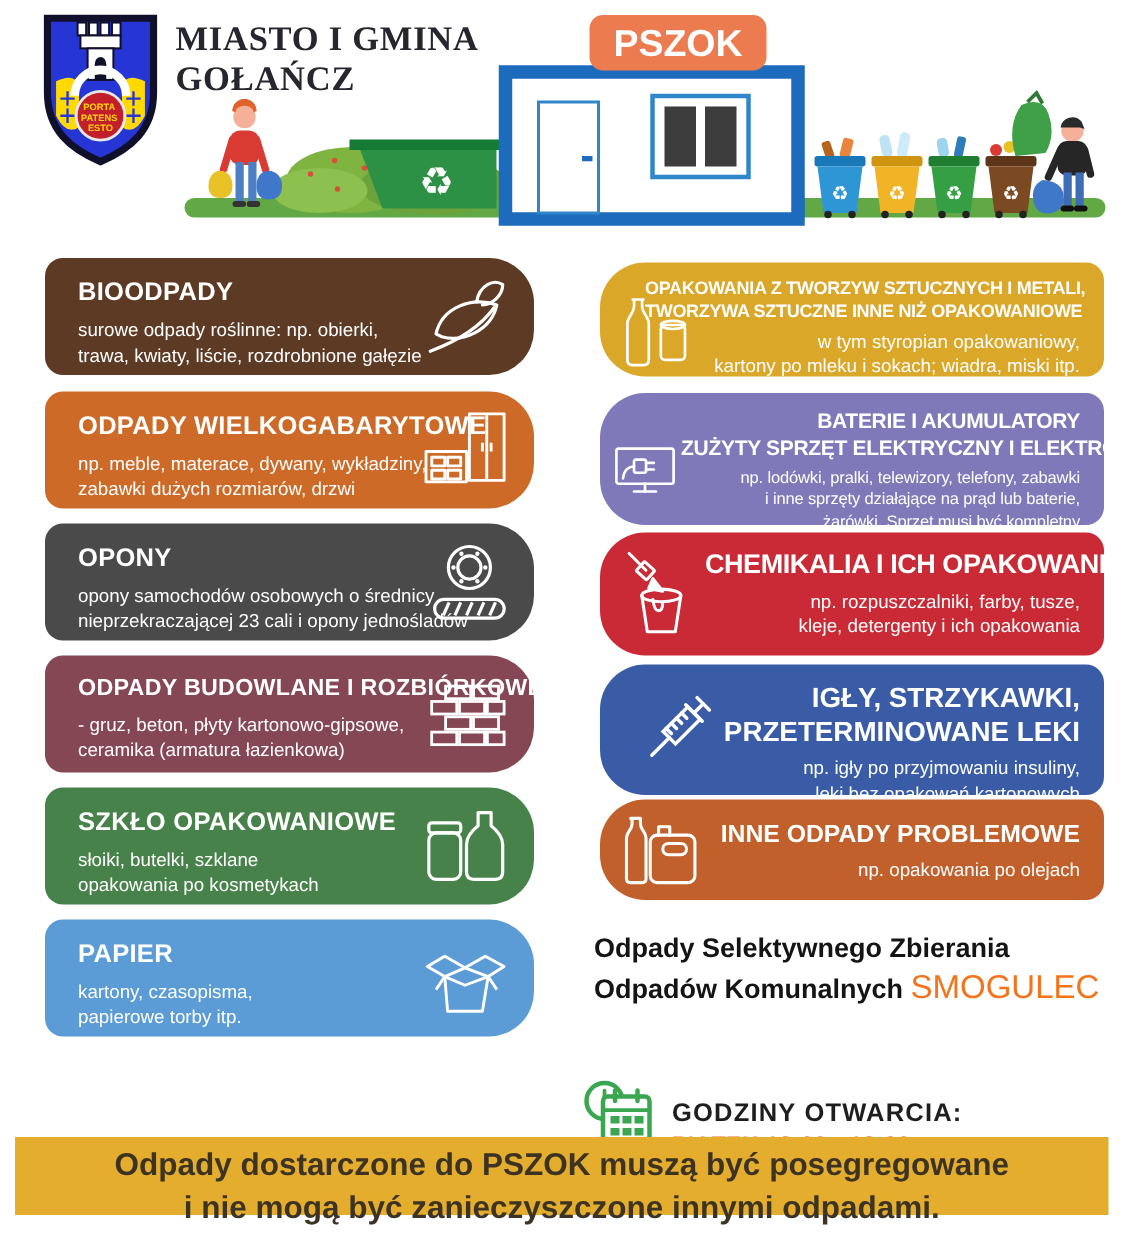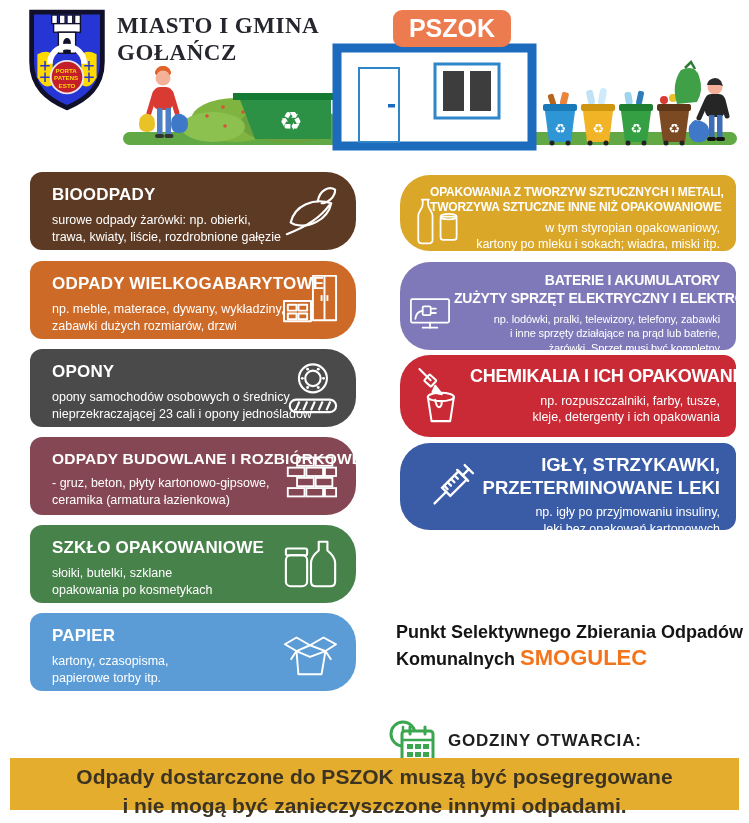--- a/index.html
+++ b/index.html
@@ -45,21 +45,21 @@
   .rc4{top:443px;height:87px;padding-left:80px;}
   .rc4 .c-title{font-size:18.5px;}
   .rc5{top:533px;height:67px;padding-left:80px;padding-top:13px;}
   .rc5 .c-title{font-size:16.5px;}
 
   
   .site-name{position:absolute;left:396px;top:621px;font-weight:bold;font-size:18px;
              line-height:1.25;color:#141414;}
   .site-name span{display:inline;}
   .site-line{display:block;}
-  .site-highlight{font-size:22px;font-weight:bold;}
+  .site-highlight{font-size:22px;font-weight:normal;}
   .hours{position:absolute;left:388px;top:717px;display:flex;align-items:flex-end;}
   .hours-texts{margin-left:8px;}
   .hours-label{font-weight:bold;font-size:17px;color:#1e1e1e;letter-spacing:.8px;margin-top:2px;}
   .hours-value{font-weight:bold;font-size:15px;margin-top:3px;letter-spacing:.5px;}
 
   
   .banner{position:absolute;left:10px;top:758px;width:729px;height:52px;background:#e4ad2e;
           color:#3c3322;font-weight:bold;font-size:21px;text-align:center;line-height:1.4;
           padding-top:4px;box-sizing:border-box;}
   .banner span{display:block;}
@@ -208,21 +208,21 @@
       <rect x="612" y="107" width="5.5" height="23" fill="#3e6db5"></rect>
       <rect x="602" y="129" width="9" height="4" rx="2" fill="#111"></rect>
         <rect x="611" y="129" width="9" height="4" rx="2" fill="#111"></rect>
       <path d="M590 112 q-8 4 -6 14 q2 10 12 8 q9 -2 8 -12 q-1 -9 -14 -10 Z" fill="#3f78c9"></path>
     </g>
   </svg>
 
   <div class="card card-l lc1" style="background-color: rgb(93, 58, 36);">
     <h3 class="c-title">BIOODPADY</h3>
     <div class="c-body">
-      <span>surowe odpady żarówki: np. obierki,</span>
+      <span>surowe odpady roślinne: np. obierki,</span>
       <span>trawa, kwiaty, liście, rozdrobnione gałęzie</span>
     </div>
     <span class="icon">
       <svg width="60" height="58" viewBox="0 0 60 60" fill="none" stroke="#fff" stroke-width="2.2" stroke-linecap="round" stroke-linejoin="round">
         <path d="M10 42 C14 24 34 16 52 22 C48 40 28 48 14 44 Z"></path>
         <path d="M38 20 C40 8 50 4 56 8 C56 16 48 22 42 22"></path>
         <path d="M6 54 C22 48 40 38 50 24"></path>
       </svg>
     </span>
   </div>
@@ -406,23 +406,39 @@
           <line x1="26" y1="21" x2="31" y2="21"></line>
             <line x1="26" y1="26" x2="31" y2="26"></line>
           <line x1="26" y1="31" x2="31" y2="31"></line>
             <line x1="26" y1="36" x2="31" y2="36"></line>
           <line x1="32" y1="39" x2="32" y2="56"></line>
         </g>
       </svg>
     </span>
   </div>
 
+  <div class="card card-r rc5" style="background-color: rgb(194, 96, 44);">
+    <h3 class="c-title">
+      <span>INNE ODPADY PROBLEMOWE</span>
+    </h3>
+    <div class="c-body">
+      <span>np. opakowania  po olejach</span>
+    </div>
+    <span class="icon">
+      <svg width="56" height="54" viewBox="0 0 58 58" fill="none" stroke="#fff" stroke-width="2.2" stroke-linecap="round" stroke-linejoin="round">
+        <path d="M8 6 h7 M9 6 v4 c0 4 -4 6 -4 10 v29 q0 3 3 3 h8 q3 0 3 -3 V20 c0 -4 -4 -6 -4 -10 V6"></path>
+        <path d="M28 18 v-6 h8 v6"></path>
+        <rect x="22" y="18" width="32" height="34" rx="5"></rect>
+        <rect x="31" y="24" width="17" height="8" rx="4"></rect>
+      </svg>
+    </span>
+  </div>
 
   <div class="site-name">
-    <span class="site-line">Punkt Selektywnego Zbierania</span>
+    <span class="site-line">Odpady Selektywnego Zbierania</span>
     <span class="site-line">
       <span>Odpadów Komunalnych </span><span class="site-highlight" style="color: rgb(244, 116, 28);">SMOGULEC</span>
     </span>
   </div>
 
   <div class="hours">
     <span class="icon-wrap">
       <svg width="52" height="50" viewBox="0 0 52 50" fill="none">
         <circle cx="15" cy="17" r="12" stroke="#3aa64f" stroke-width="3"></circle>
         <path d="M15 10 v7 l5 3" stroke="#3aa64f" stroke-width="2.5" stroke-linecap="round"></path>

